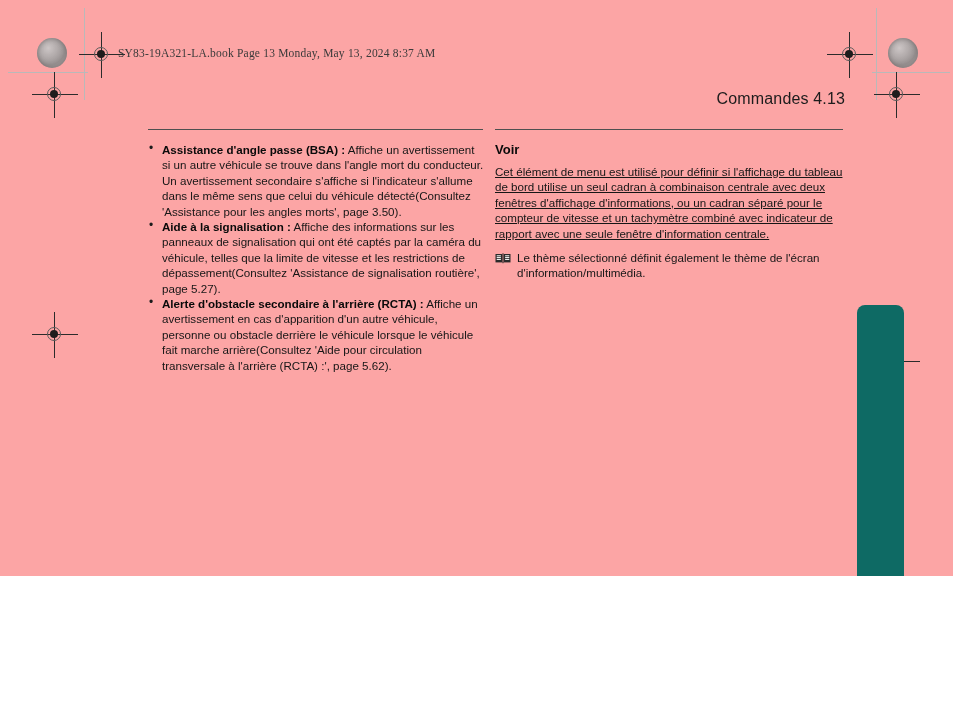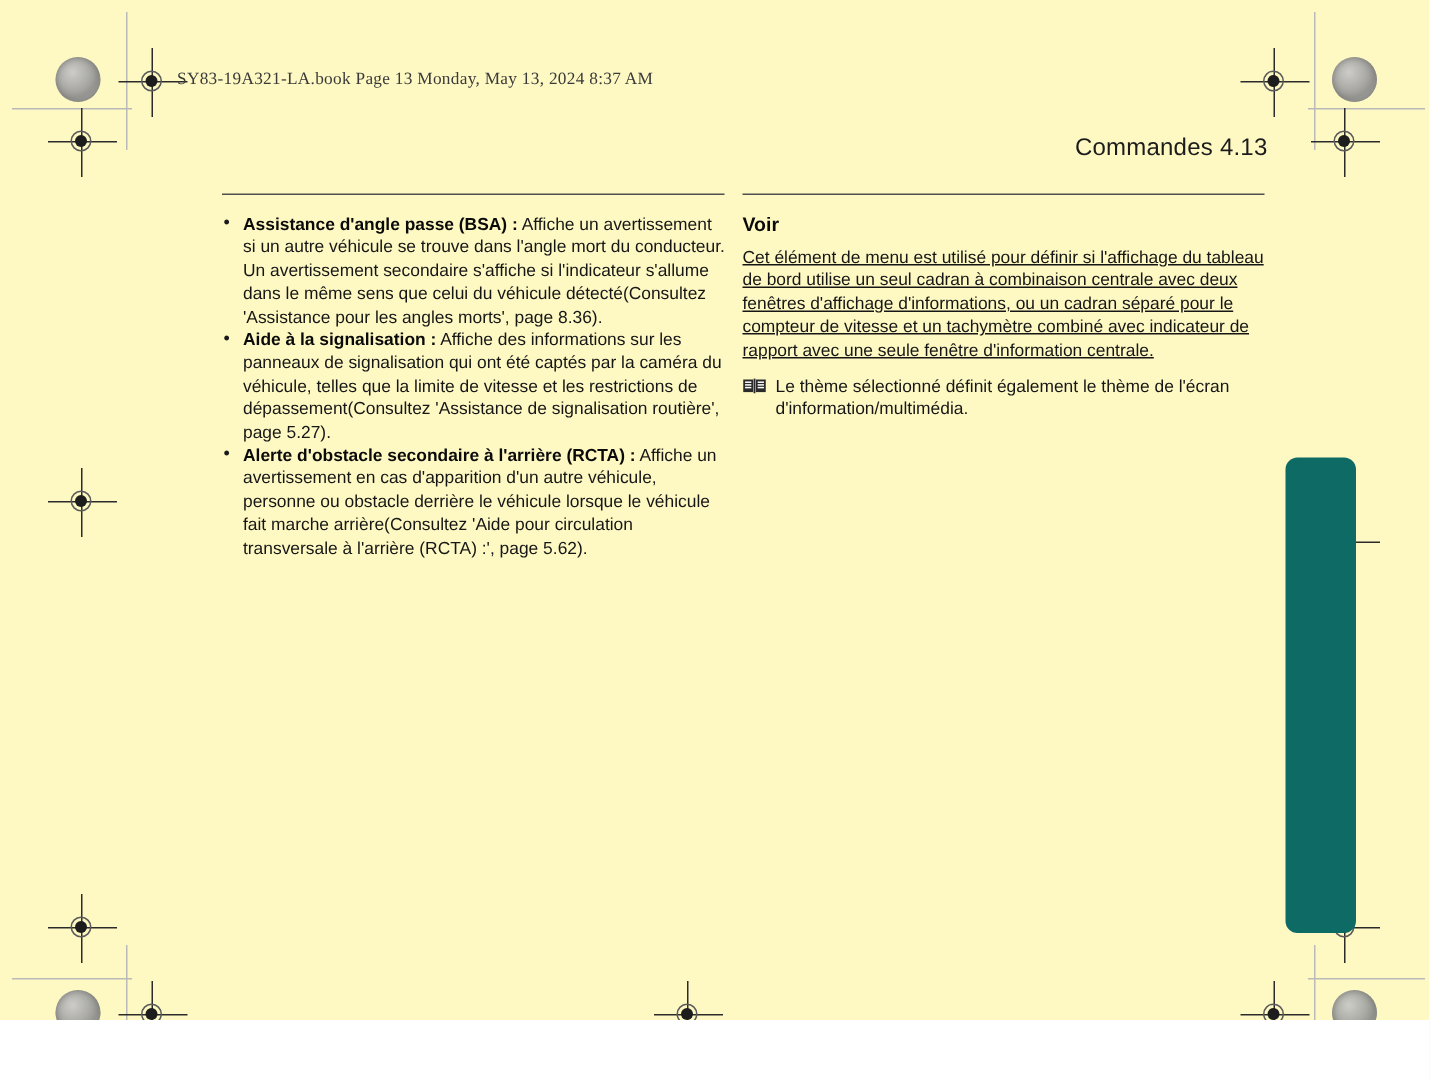--- a/index.html
+++ b/index.html
@@ -8,22 +8,22 @@
     background: #ffffff;
   }
   body {
     font-family: "Liberation Sans", sans-serif;
     -webkit-font-smoothing: antialiased;
   }
 
   #page {
     position: relative;
     width: 953px;
-    height: 680px;
-    background: #fef9c3;
+    height: 576px;
+    background: #fca5a5;
     overflow: hidden;
   }
 
   
   .reg-target {
     position: absolute;
     width: 34px;
     height: 34px;
     pointer-events: none;
   }
@@ -262,21 +262,21 @@
 
   <div class="running-head">Commandes 4.13</div>
 
   <div class="rule left"></div>
   <div class="rule right"></div>
 
   <div class="column left">
     <ul class="bullet-list">
 
       <li class="bullet-item">
-        <span class="dash">•</span><span class="term">Assistance d'angle passe (BSA) :</span><span> Affiche un avertissement si un autre véhicule se trouve dans l'angle mort du conducteur. Un avertissement secondaire s'affiche si l'indicateur s'allume dans le même sens que celui du véhicule détecté(Consultez 'Assistance pour les angles morts', page 8.36).</span>
+        <span class="dash">•</span><span class="term">Assistance d'angle passe (BSA) :</span><span> Affiche un avertissement si un autre véhicule se trouve dans l'angle mort du conducteur. Un avertissement secondaire s'affiche si l'indicateur s'allume dans le même sens que celui du véhicule détecté(Consultez 'Assistance pour les angles morts', page 3.50).</span>
       </li>
 
       <li class="bullet-item">
         <span class="dash">•</span><span class="term">Aide à la signalisation :</span><span> Affiche des informations sur les panneaux de signalisation qui ont été captés par la caméra du véhicule, telles que la limite de vitesse et les restrictions de dépassement(Consultez 'Assistance de signalisation routière', page 5.27).</span>
       </li>
 
       <li class="bullet-item">
         <span class="dash">•</span><span class="term">Alerte d'obstacle secondaire à l'arrière (RCTA) :</span><span> Affiche un avertissement en cas d'apparition d'un autre véhicule, personne ou obstacle derrière le véhicule lorsque le véhicule fait marche arrière(Consultez 'Aide pour circulation transversale à l'arrière (RCTA) :', page 5.62).</span>
       </li>
 

